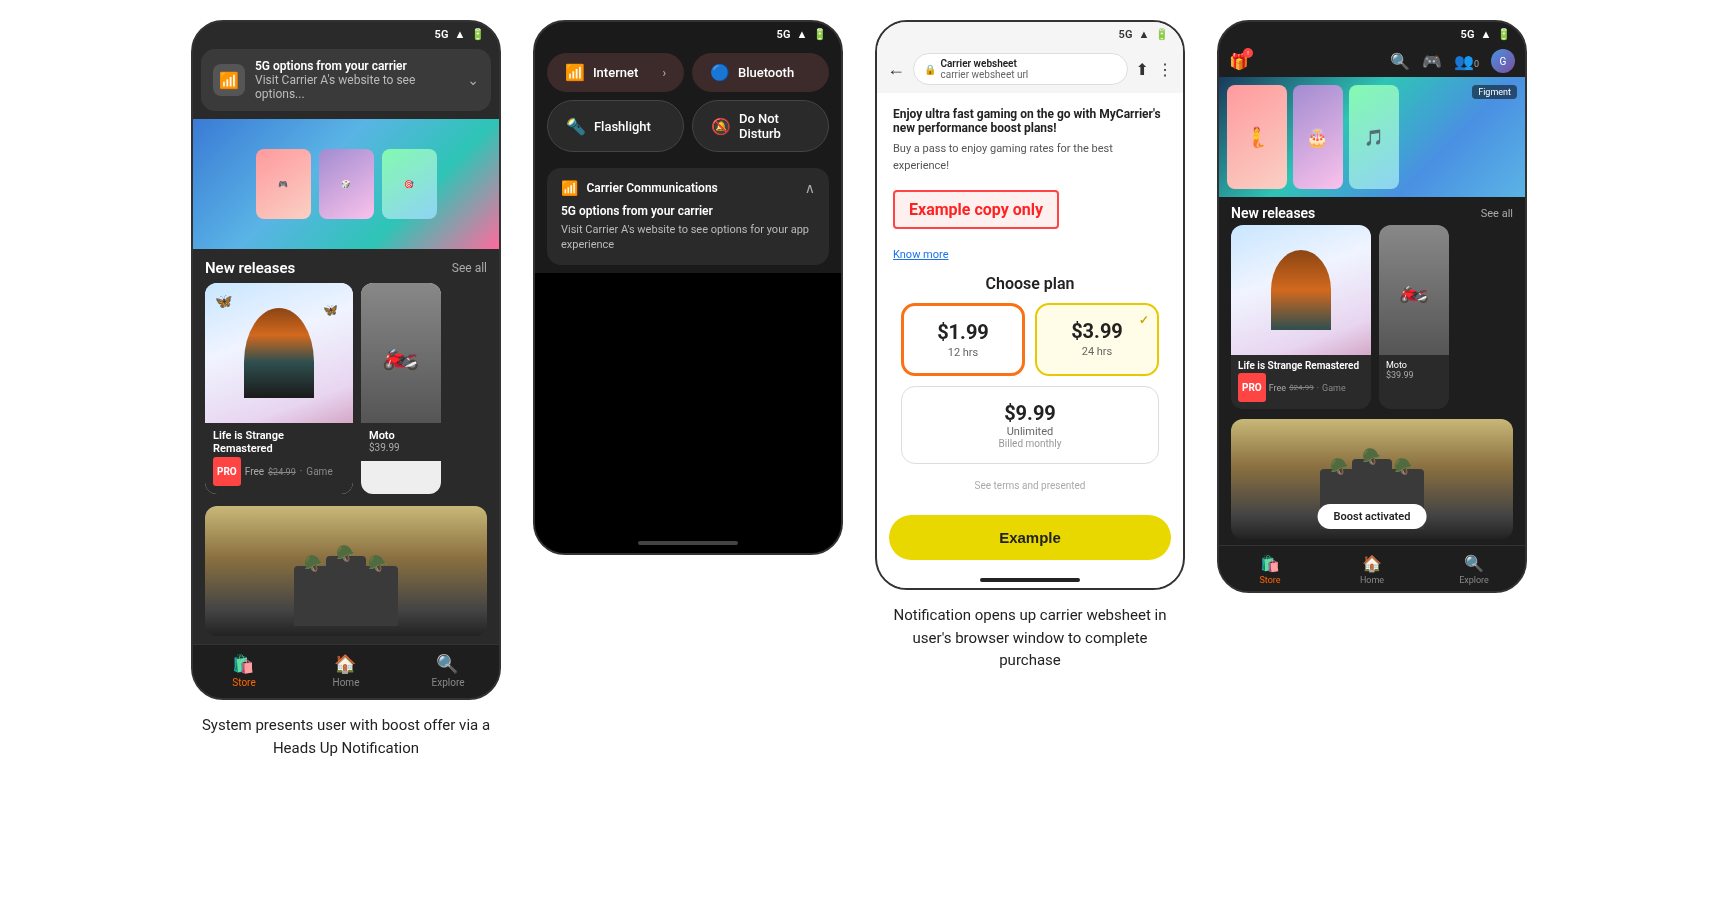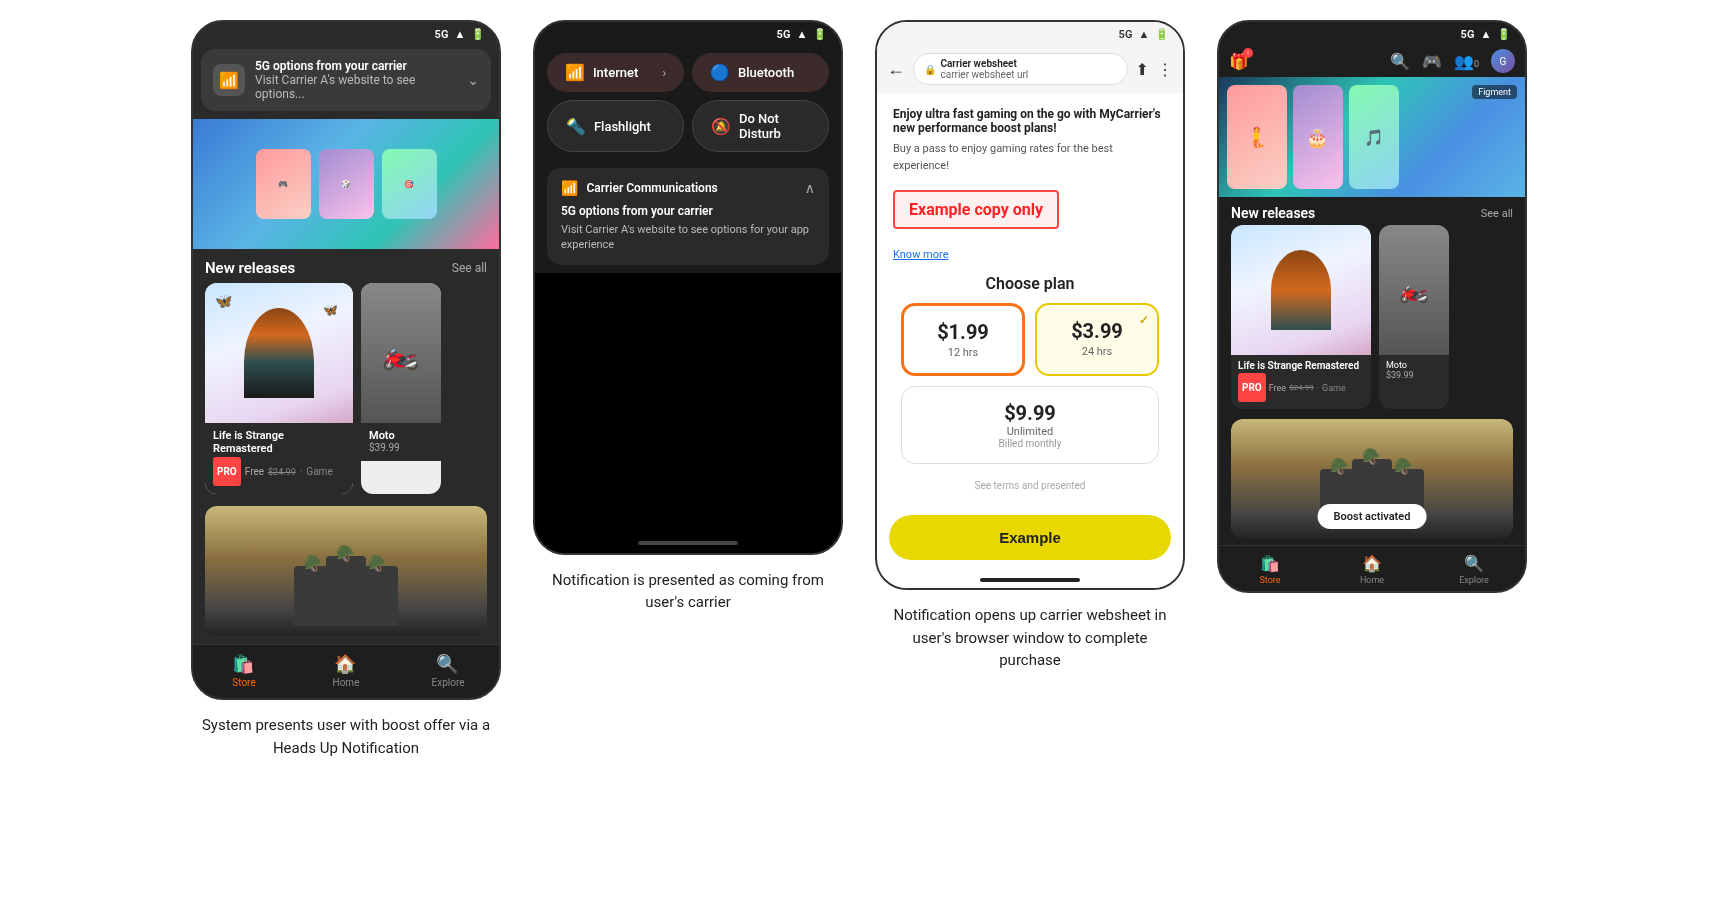--- a/index.html
+++ b/index.html
@@ -476,21 +476,20 @@
         <div class="carrier-title">5G options from your carrier</div>
         <div class="carrier-body">Visit Carrier A's website to see options for your app experience</div>
       </div>
 
       <div style="height:260px;background:#000;"></div>
 
       <div style="display:flex;justify-content:center;padding:8px 0;background:#000;">
         <div style="width:100px;height:4px;background:#444;border-radius:2px;"></div>
       </div>
     </div>
-    <div class="caption">Notification is presented as coming from user's carrier</div>
   </div>
 
   <div class="screenshot-col">
     <div class="phone-frame screen3" style="background:#fff;">
       
       <div class="status-bar" style="background:#f5f5f5;">
         <span style="font-size:11px;font-weight:600;color:#333;">5G</span>
         <span style="color:#333;">▲</span>
         <span style="color:#333;">🔋</span>
       </div>

